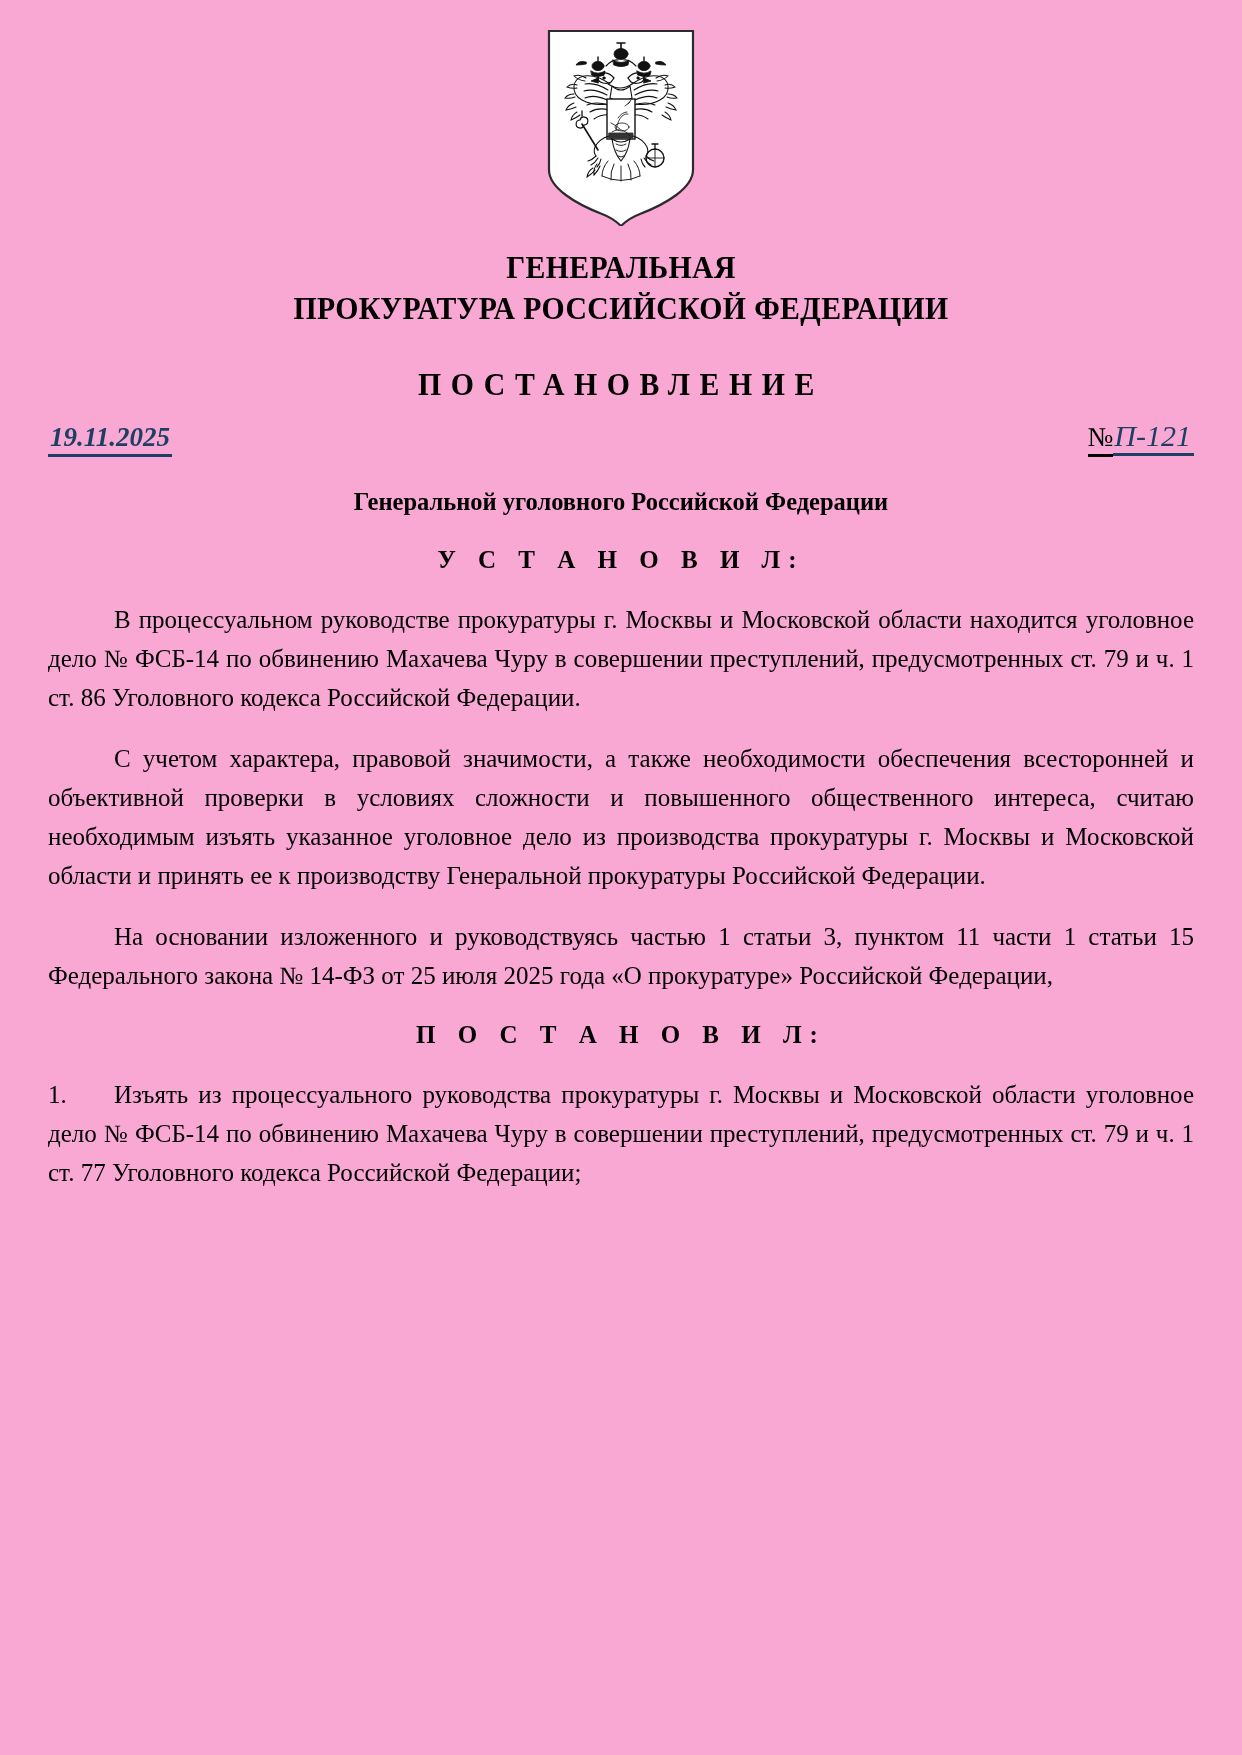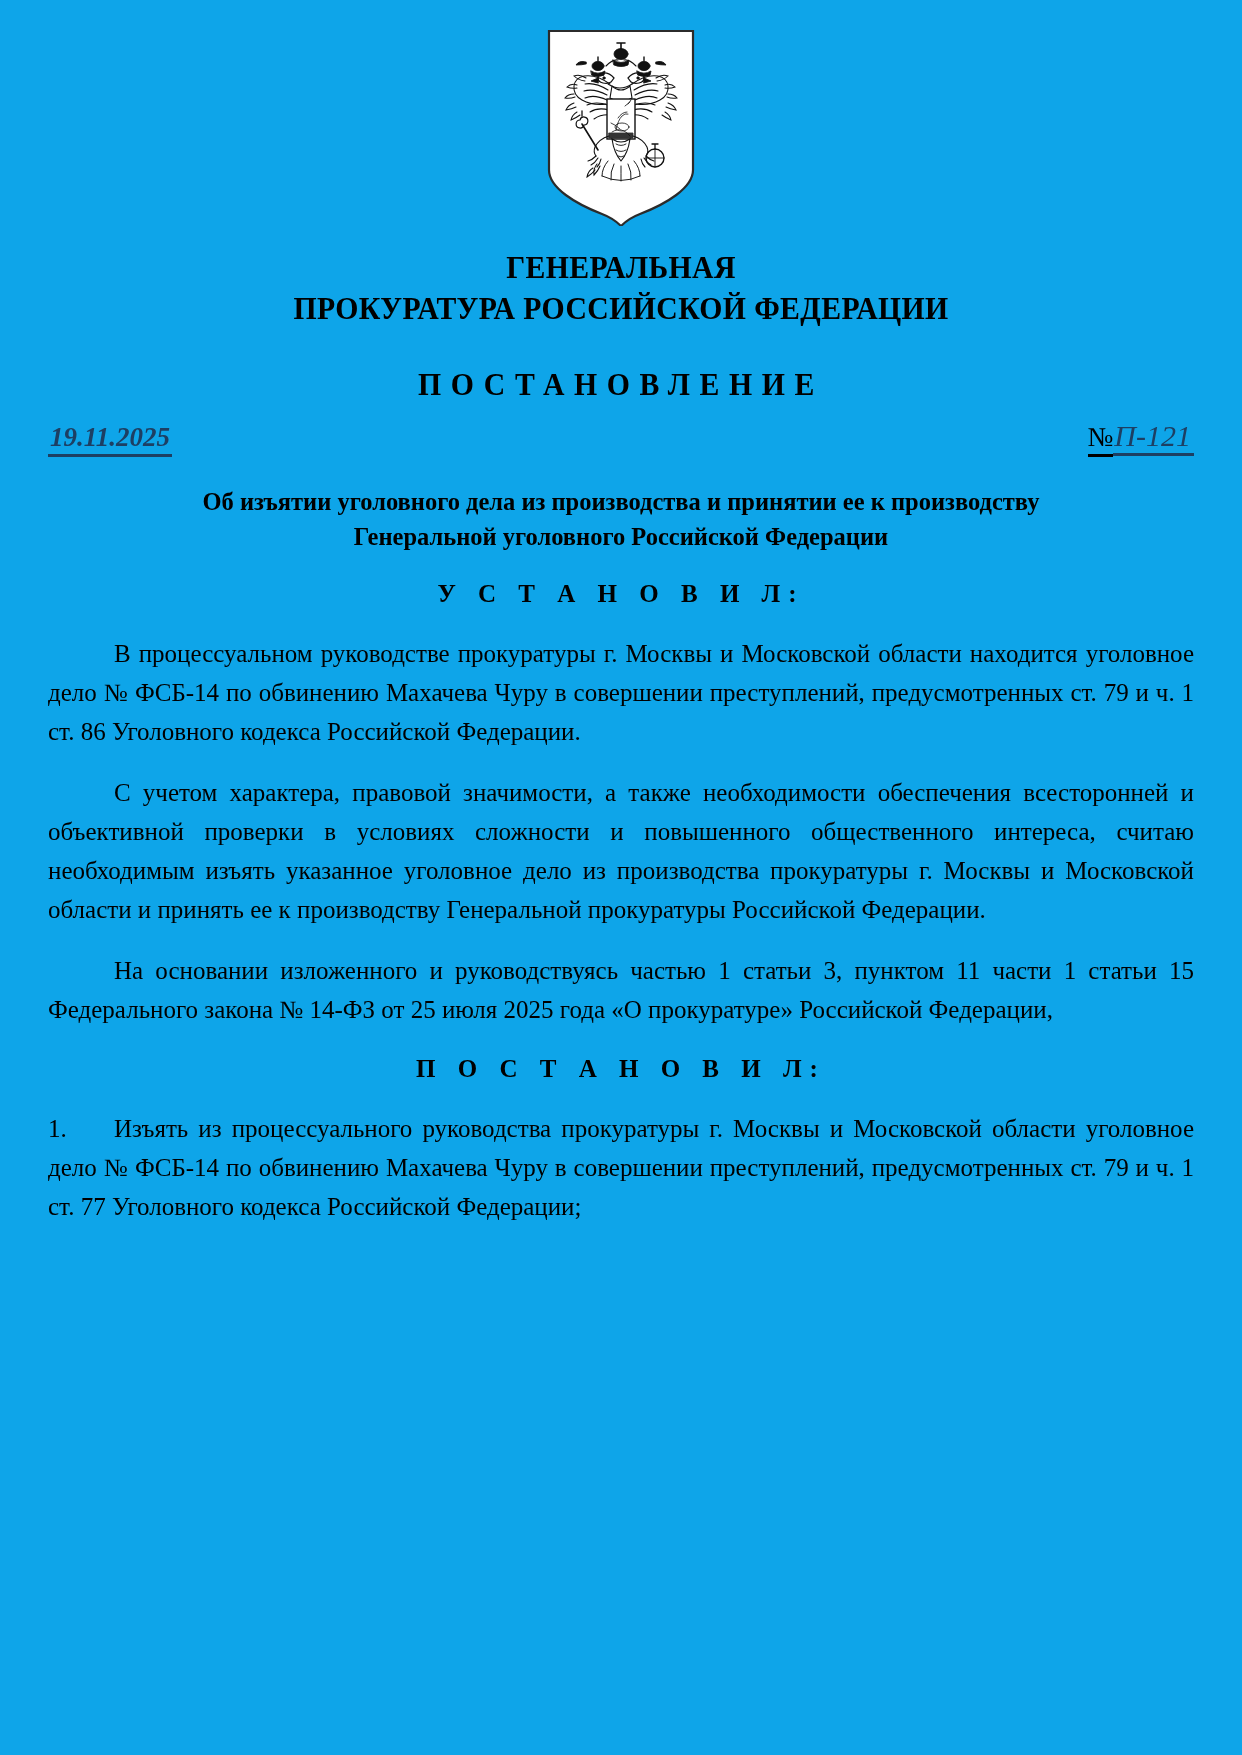--- a/index.html
+++ b/index.html
@@ -14,21 +14,21 @@
     color: #000000;
     width: 1242px;
     min-height: 1755px;
     position: relative;
     -webkit-font-smoothing: antialiased;
   }
 
   .page {
     width: 1242px;
     min-height: 1755px;
-    background: #0ea5e9;
+    background: #f9a8d4;
     padding: 28px 48px 40px 48px;
     position: relative;
   }
 
   
   .emblem-wrap {
     display: flex;
     justify-content: center;
     align-items: flex-start;
     height: 205px;
@@ -258,21 +258,20 @@
   <div class="meta-row">
     <span class="meta-date">19.11.2025</span>
     <span class="meta-num">
       <span class="meta-num-sym">№</span>
       <span class="meta-num-val">П-121</span>
     </span>
   </div>
 
 
   <div class="subject">
-    <span class="sline">Об изъятии уголовного дела из производства и принятии ее к производству</span>
     <span class="sline">Генеральной уголовного Российской Федерации</span>
   </div>
 
 
   <div class="section-head">У С Т А Н О В И Л:</div>
 
   <p class="body-para">В процессуальном руководстве прокуратуры г. Москвы и Московской области находится уголовное дело № ФСБ-14 по обвинению Махачева Чуру в совершении преступлений, предусмотренных ст. 79 и ч. 1 ст. 86 Уголовного кодекса Российской Федерации.</p>
   <p class="body-para">С учетом характера, правовой значимости, а также необходимости обеспечения всесторонней и объективной проверки в условиях сложности и повышенного общественного интереса, считаю необходимым изъять указанное уголовное дело из производства прокуратуры г. Москвы и Московской области и принять ее к производству Генеральной прокуратуры Российской Федерации.</p>
   <p class="body-para">На основании изложенного и руководствуясь частью 1 статьи 3, пунктом 11 части 1 статьи 15 Федерального закона № 14-ФЗ от 25 июля 2025 года «О прокуратуре» Российской Федерации,</p>
 

